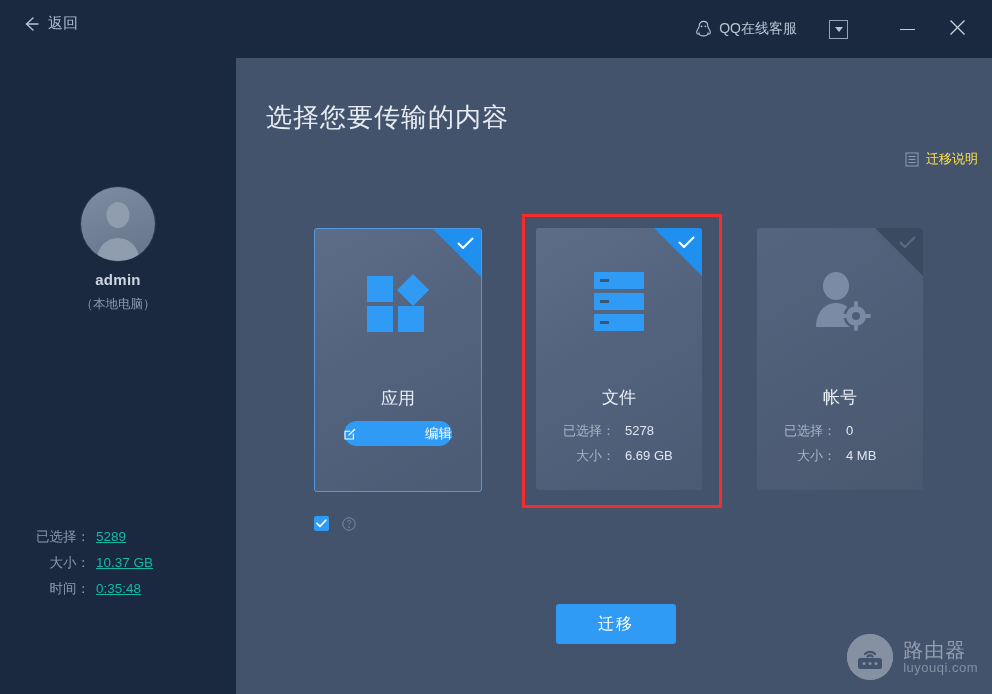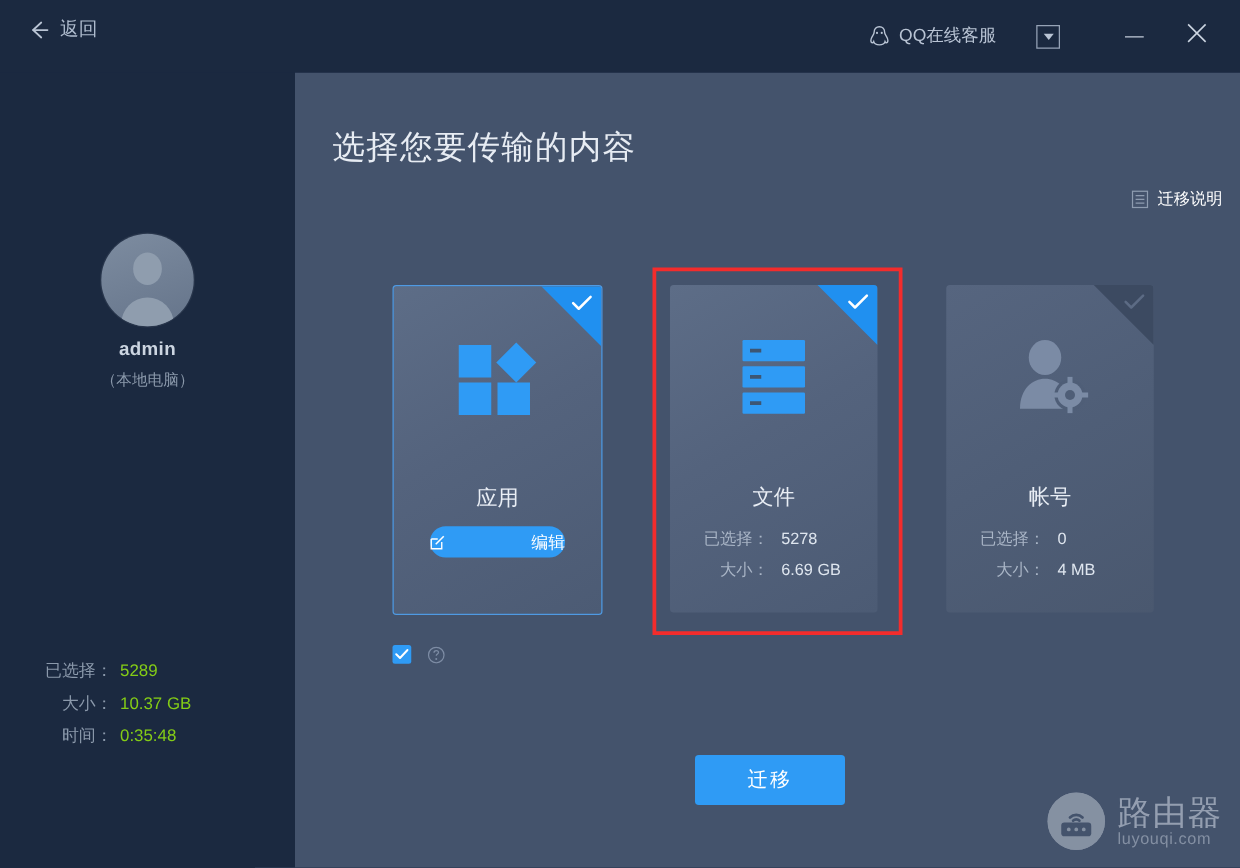--- a/index.html
+++ b/index.html
@@ -36,27 +36,27 @@
                 width:23px;height:26px;border-radius:50%;background:#8f9dae;}
   .avatar .body{position:absolute;bottom:-3px;left:50%;transform:translateX(-50%);
                 width:42px;height:26px;border-radius:21px 21px 0 0;background:#8f9dae;}
   .user-name{position:absolute;left:0;top:213px;width:236px;text-align:center;color:#ccd5e1;
              font-size:15px;font-weight:bold;letter-spacing:.3px;}
   .user-sub{position:absolute;left:0;top:238px;width:236px;text-align:center;color:#8b99ab;font-size:12.5px;}
 
   .side-stats{position:absolute;left:0;top:466px;width:236px;}
   .stat-row{display:flex;font-size:13.5px;line-height:26px;}
   .stat-label{width:90px;text-align:right;color:#8b99ab;padding-right:6px;}
-  .stat-value{color:#84cc16;}
+  .stat-value{color:#14b8a6;text-decoration:underline;}
 
   
   .main{position:absolute;left:236px;top:58px;width:756px;height:636px;background:#44536c;}
   .page-title{position:absolute;left:30px;top:42px;color:#e7ecf3;font-size:26px;letter-spacing:1px;}
   .help-link{position:absolute;right:14px;top:92px;display:flex;align-items:center;gap:7px;
-             color:#ffffff;font-size:13px;cursor:pointer;justify-content:flex-end;}
+             color:#fde047;font-size:13px;cursor:pointer;justify-content:flex-end;}
   .doc-ico{width:14px;height:15px;}
 
   
   .cards{position:absolute;left:78px;top:170px;width:605px;height:262px;}
   .card{position:absolute;top:0;width:166px;height:262px;border-radius:3px;overflow:hidden;cursor:pointer;
         background:linear-gradient(150deg,#5d6d87 0%,#54637d 45%,#4c5b74 100%);}
   .card.c1{left:0;border:1px solid #4f9ae3;}
   .card.c2{left:222px;}
   .card.c3{left:443px;background:linear-gradient(150deg,#56657f 0%,#4f5e77 50%,#4a586f 100%);}
   .corner{position:absolute;right:0;top:0;width:48px;height:48px;}
@@ -86,21 +86,21 @@
 
   
   .primary-btn{position:absolute;left:320px;top:546px;width:120px;height:40px;border-radius:3px;
                background:#2f9bf5;color:#fff;font-size:16px;letter-spacing:2px;
                display:flex;align-items:center;justify-content:center;cursor:pointer;}
 
   
   .watermark{position:absolute;right:14px;bottom:14px;display:flex;align-items:center;gap:10px;opacity:.62;}
   .wm-circle{width:46px;height:46px;border-radius:50%;background:#aeb7c4;position:relative;}
   .wm-text{line-height:1.05;}
-  .wm-cn{color:#c5cddb;font-size:27px;letter-spacing:1px;}
+  .wm-cn{color:#c5cddb;font-size:20px;letter-spacing:1px;}
   .wm-en{color:#aab4c4;font-size:13px;letter-spacing:.5px;}
 </style>
 </head>
 <body>
 
 <div id="app">
 
   <div class="titlebar">
 
     <div class="back-btn">

